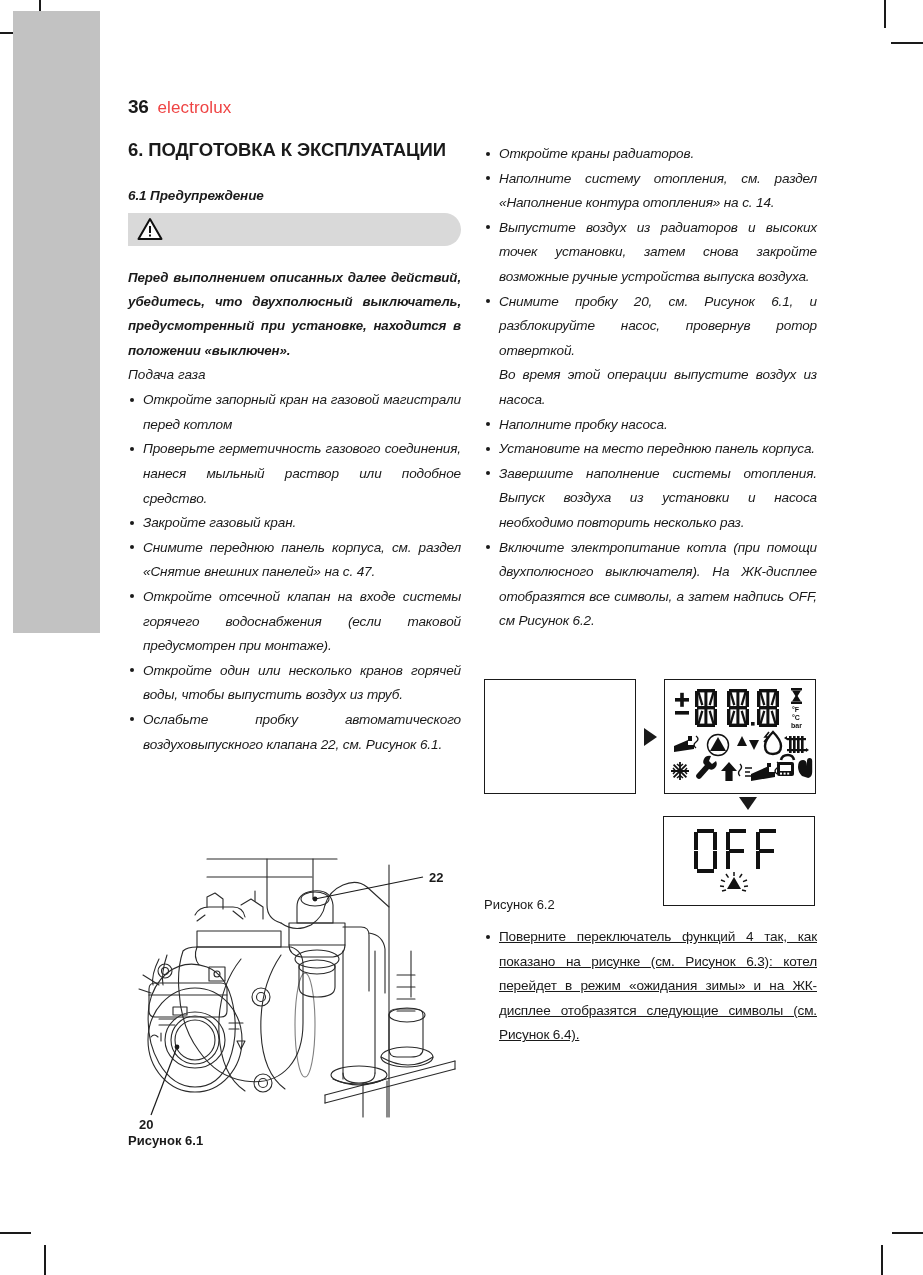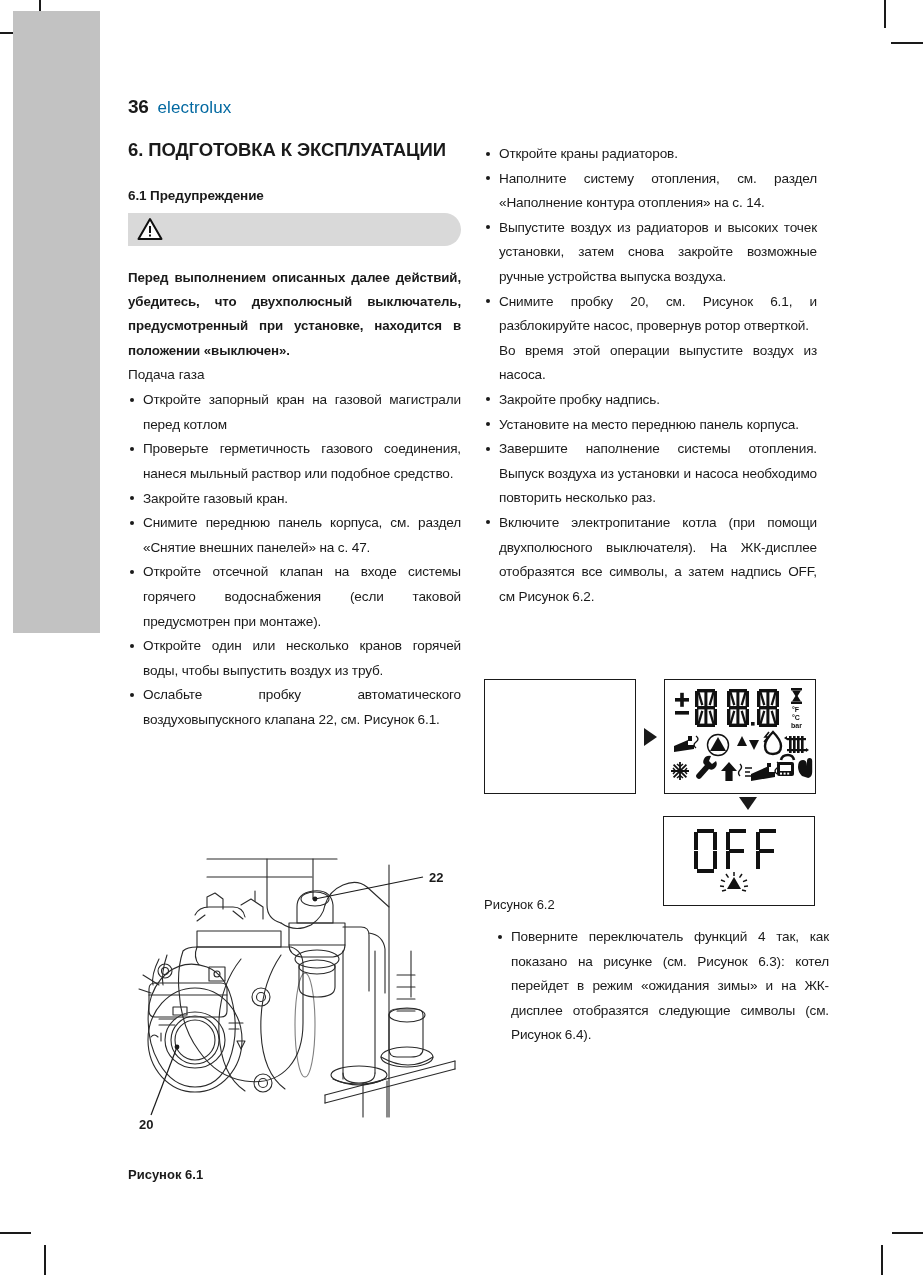--- a/index.html
+++ b/index.html
@@ -37,35 +37,36 @@
 
   #page-header {
     position: absolute;
     left: 128px; top: 96px;
     display: flex; align-items: baseline; gap: 9px;
   }
   #page-number {
     font-size: 19px; font-weight: bold; letter-spacing: -0.3px;
   }
   #brand-name {
-    font-size: 17px; font-weight: normal; color: #0369a1;
+    font-size: 17px; font-weight: normal; color: #ef4444;
     letter-spacing: 0.1px;
   }
 
   #chapter-title {
     position: absolute;
     left: 128px; top: 127px;
     font-size: 18.5px; font-weight: bold;
     letter-spacing: -0.1px;
   }
 
   
   .column {
     position: absolute;
     width: 333px;
+    font-style: italic;
   }
   #left-column  { left: 128px; top: 188px; }
   #right-column { left: 484px; top: 142px; }
 
   .section-heading {
     font-size: 13.5px; font-weight: bold;
     margin: 0 0 10px 0;
     letter-spacing: -0.1px;
   }
   #sub-heading-sequence { margin-top: 0; }
@@ -127,21 +128,21 @@
   #figure-61 {
     position: absolute;
     left: 128px; top: 855px;
     width: 333px;
     margin-left: 9px;
   }
   #pump-drawing { display: block; }
   #figure-61-caption {
     position: absolute;
     left: 128px; top: 1133px;
-    font-size: 13px; font-weight: bold; margin-top: 34px;
+    font-size: 13px; font-weight: bold;
   }
 
   
   #figure-62 {
     position: absolute;
     left: 484px; top: 679px;
   }
   #lcd-row {
     position: relative;
     display: flex;
@@ -173,22 +174,23 @@
     left: 179px; top: 137px;
     width: 152px; height: 90px;
   }
   #figure-62-caption {
     position: absolute;
     left: 484px; top: 897px;
     font-size: 13px; font-weight: normal;
   }
   #right-column-tail {
     position: absolute;
-    left: 496px; top: 925px;
+    left: 484px; top: 925px;
     width: 333px;
+    text-decoration: underline;
   }
 </style>
 </head>
 <body>
 
 <div class="crop v" style="left:39px; top:0px; height:28px;"></div>
 <div class="crop h" style="left:0px; top:32px; width:33px;"></div>
 <div class="crop v" style="left:884px; top:0px; height:28px;"></div>
 <div class="crop h" style="left:891px; top:42px; width:32px;"></div>
 <div class="crop h" style="left:0px; top:1232px; width:31px;"></div>
@@ -235,21 +237,21 @@
     </ul>
   </div>
 
   <div id="right-column" class="column">
     <ul class="bullets" id="right-bullets">
       <li>Откройте краны радиаторов.</li>
       <li>Наполните систему отопления, см. раздел «Наполнение контура отопления» на с. 14.</li>
       <li>Выпустите воздух из радиаторов и высоких точек установки, затем снова закройте возможные ручные устройства выпуска воздуха.</li>
       <li>Снимите пробку 20, см. Рисунок 6.1, и разблокируйте насос, провернув ротор отверткой.</li>
       <li class="no-bullet">Во время этой операции выпустите воздух из насоса.</li>
-      <li>Закройте пробку надпись.</li>
+      <li>Наполните пробку насоса.</li>
       <li>Установите на место переднюю панель корпуса.</li>
       <li>Завершите наполнение системы отопления. Выпуск воздуха из установки и насоса необходимо повторить несколько раз.</li>
       <li>Включите электропитание котла (при помощи двухполюсного выключателя). На ЖК-дисплее отобразятся все символы, а затем надпись  OFF, см Рисунок 6.2.</li>
     </ul>
   </div>
 
   <div id="figure-61">
     <svg id="pump-drawing" width="333" height="278" viewBox="0 0 333 278">
       <g fill="none" stroke="#2a2a2a" stroke-width="1.1" stroke-linejoin="round" stroke-linecap="round">
 

